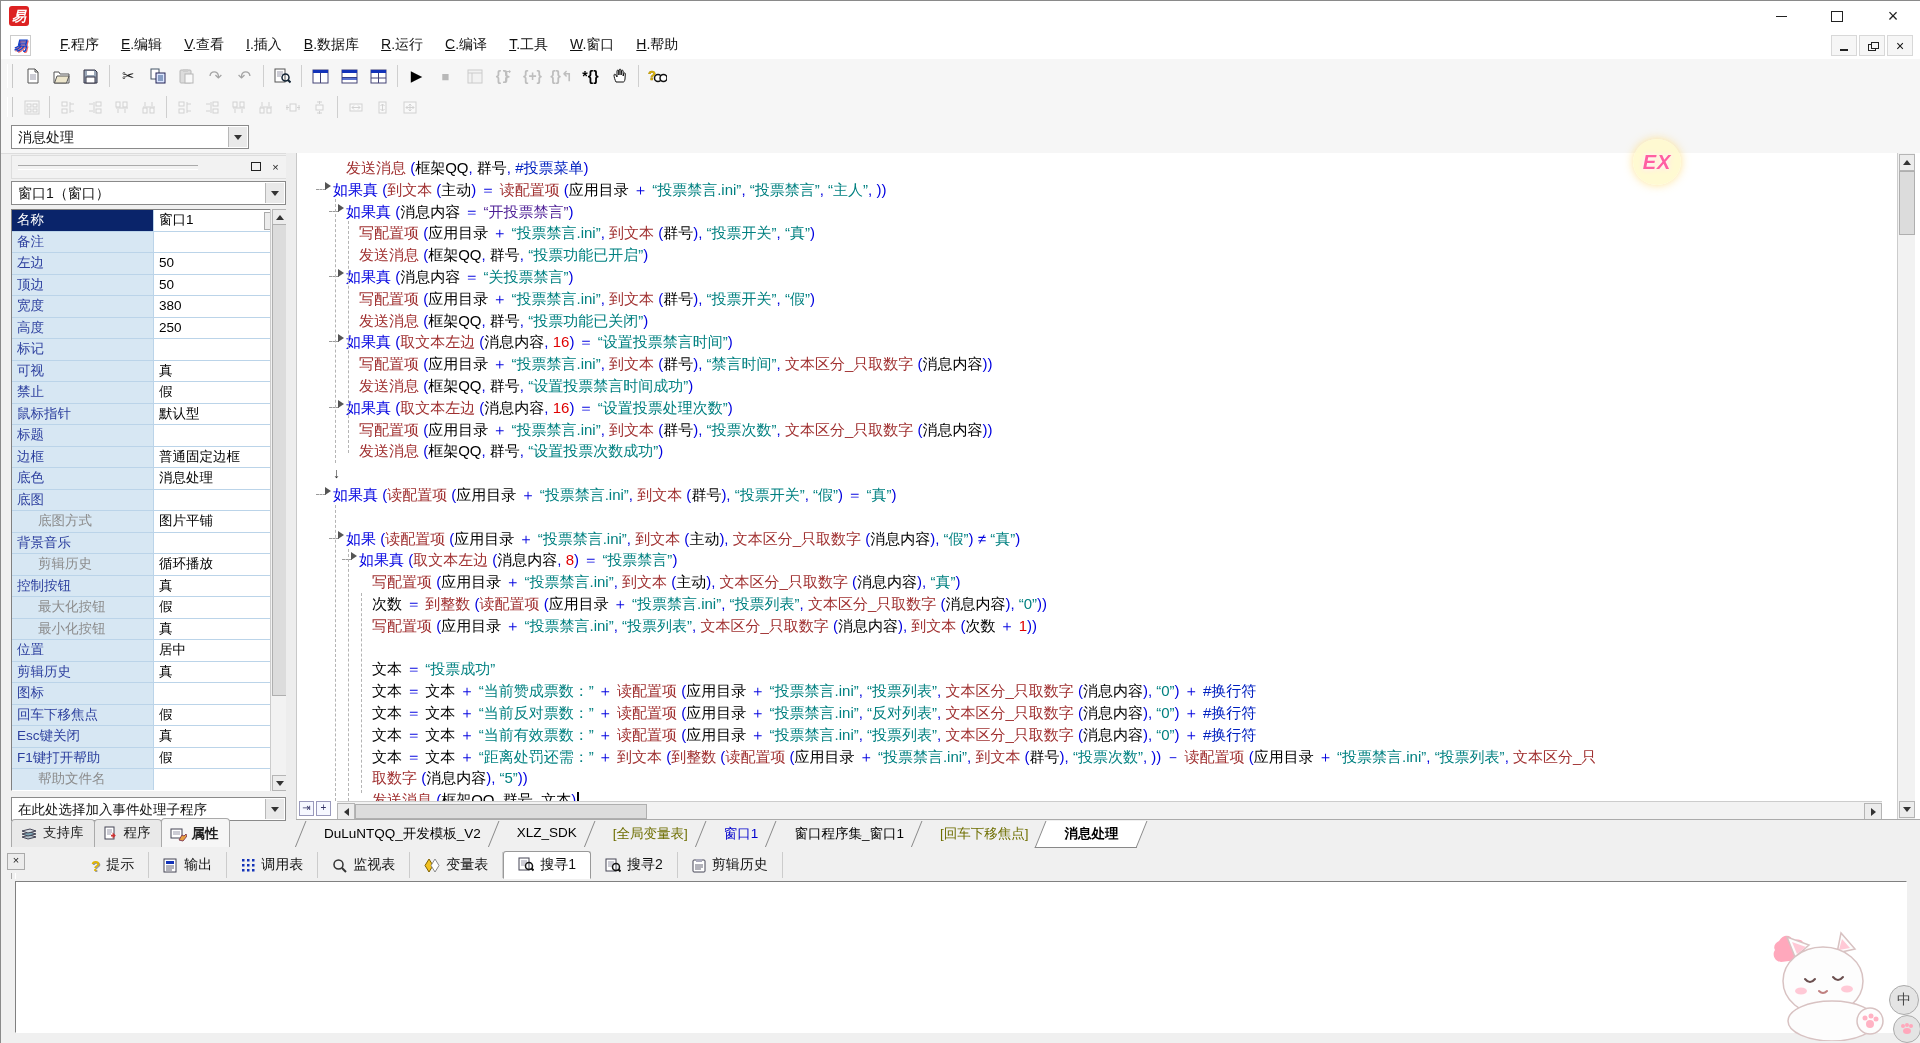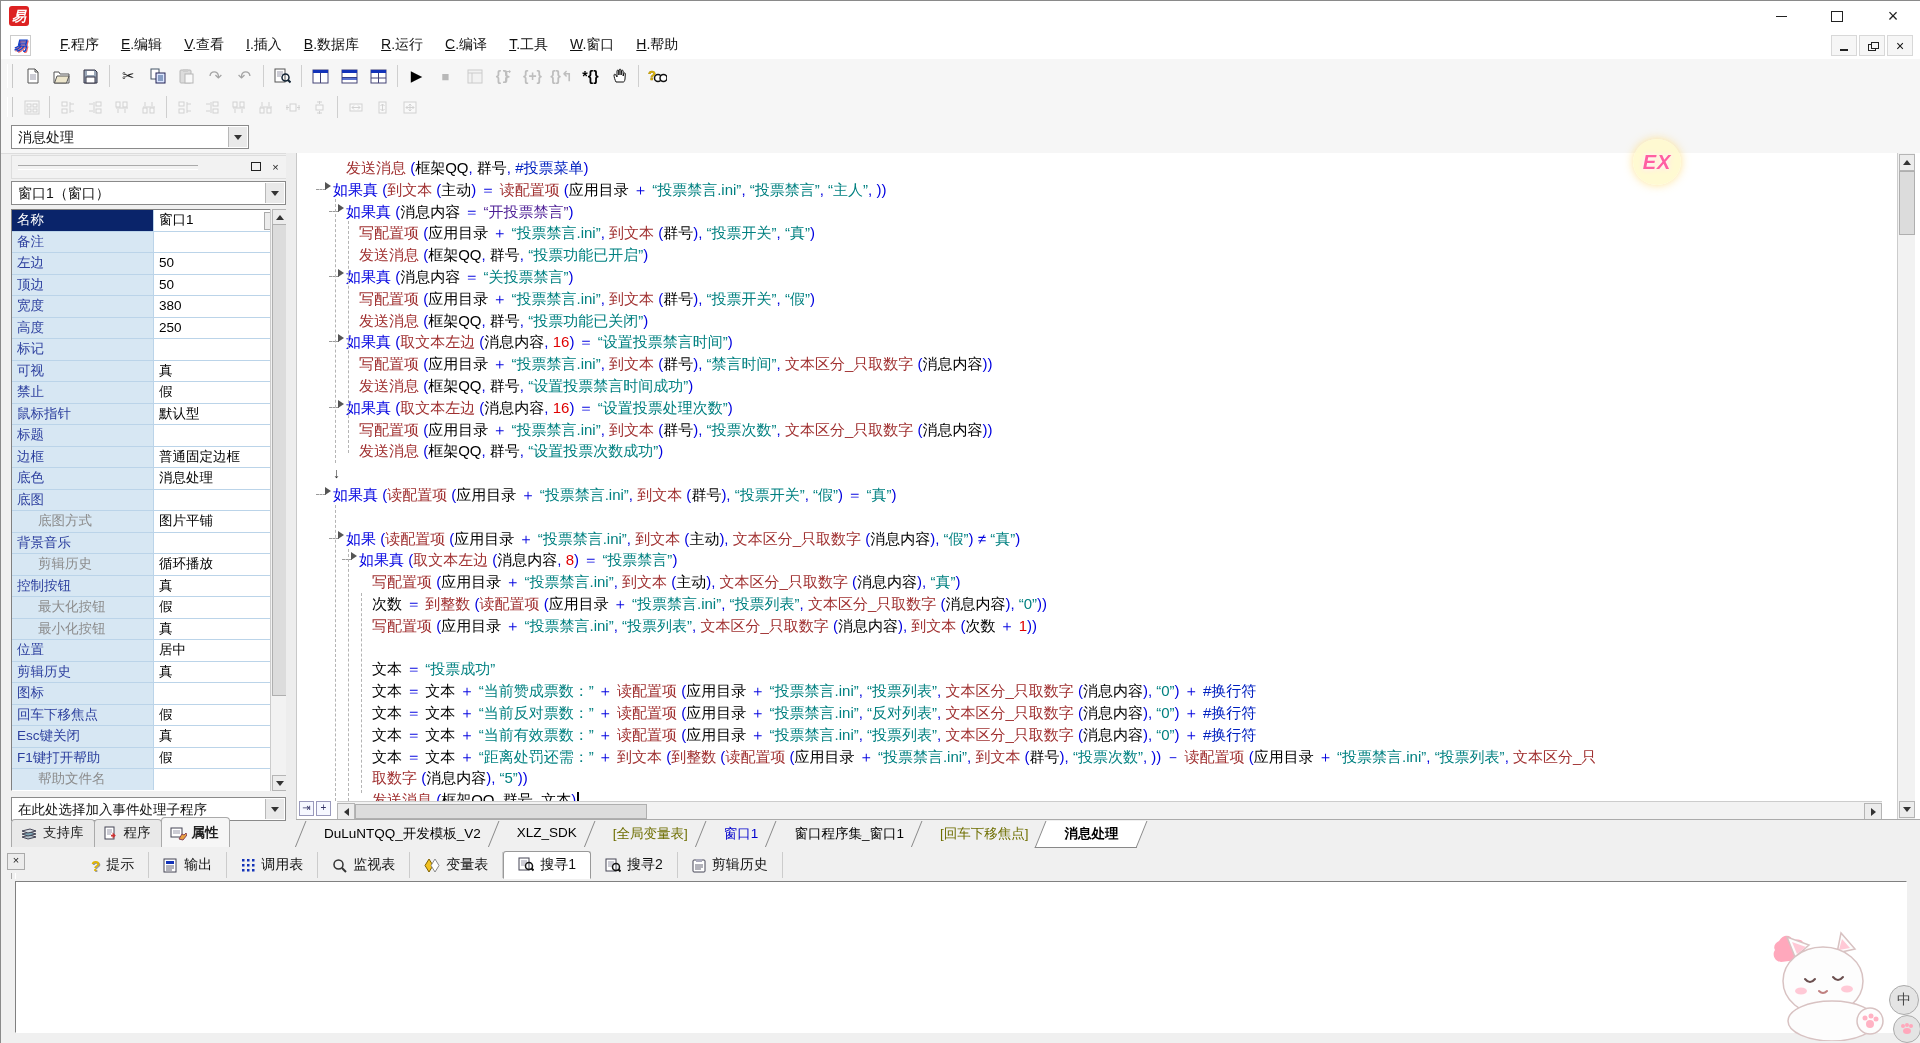--- a/index.html
+++ b/index.html
@@ -67,21 +67,21 @@
   .prow.sub .plabel{padding-left:26px;color:#8C8C8C;}
   .prow.sel .plabel{background:#0A246A;color:#FFF;}
   .pvalue{flex:1;background:#FFF;font-size:13.5px;line-height:20px;padding-left:5px;color:#000;position:relative;white-space:nowrap;overflow:hidden;}
   .pellip{position:absolute;right:1px;top:2px;width:18px;height:16px;background:#ECECEC;border:1px solid #AAA;
           font-size:11px;line-height:13px;text-align:center;color:#222;}
   .prop-scroll{position:absolute;right:0;top:56px;width:16px;height:582px;background:#F2F2F2;border-left:1px solid #CCC;box-sizing:border-box;}
   .sarrow{position:absolute;left:1px;width:13px;height:14px;background:#ECECEC;border:1px solid #B5B5B5;
           display:flex;align-items:center;justify-content:center;}
   .sthumb{position:absolute;left:1px;width:13px;background:#DCDCDC;border:1px solid #AFAFAF;}
   .event-combo{left:0;top:644px;width:275px;}
-  .side-tabs{position:absolute;left:10px;top:818px;height:28px;display:flex;align-items:flex-end;}
+  .side-tabs{position:absolute;left:10px;top:818px;height:28px;display:flex;align-items:center;}
   .stab{display:flex;align-items:center;gap:5px;padding:4px 10px 5px 8px;font-size:13.5px;color:#222;
         border:1px solid #AAA;border-bottom:none;background:#E9E9E9;border-radius:4px 4px 0 0;margin-right:-1px;}
   .stab.active{background:#F6F6F6;font-weight:bold;position:relative;padding-top:6px;}
 
   
   .editor{position:absolute;left:295px;top:152px;width:1625px;height:666px;background:#FFF;border-left:1px solid #C8C8C8;box-sizing:border-box;}
   .code-area{position:absolute;left:0;top:0;width:1601px;height:648px;overflow:hidden;}
   .code-line{position:absolute;height:21px;font-size:15px;white-space:pre;line-height:21px;}
   .code-line span{white-space:pre;}
   .bm-line{position:absolute;left:-17px;top:10px;width:10px;border-top:1px dashed #999;}

